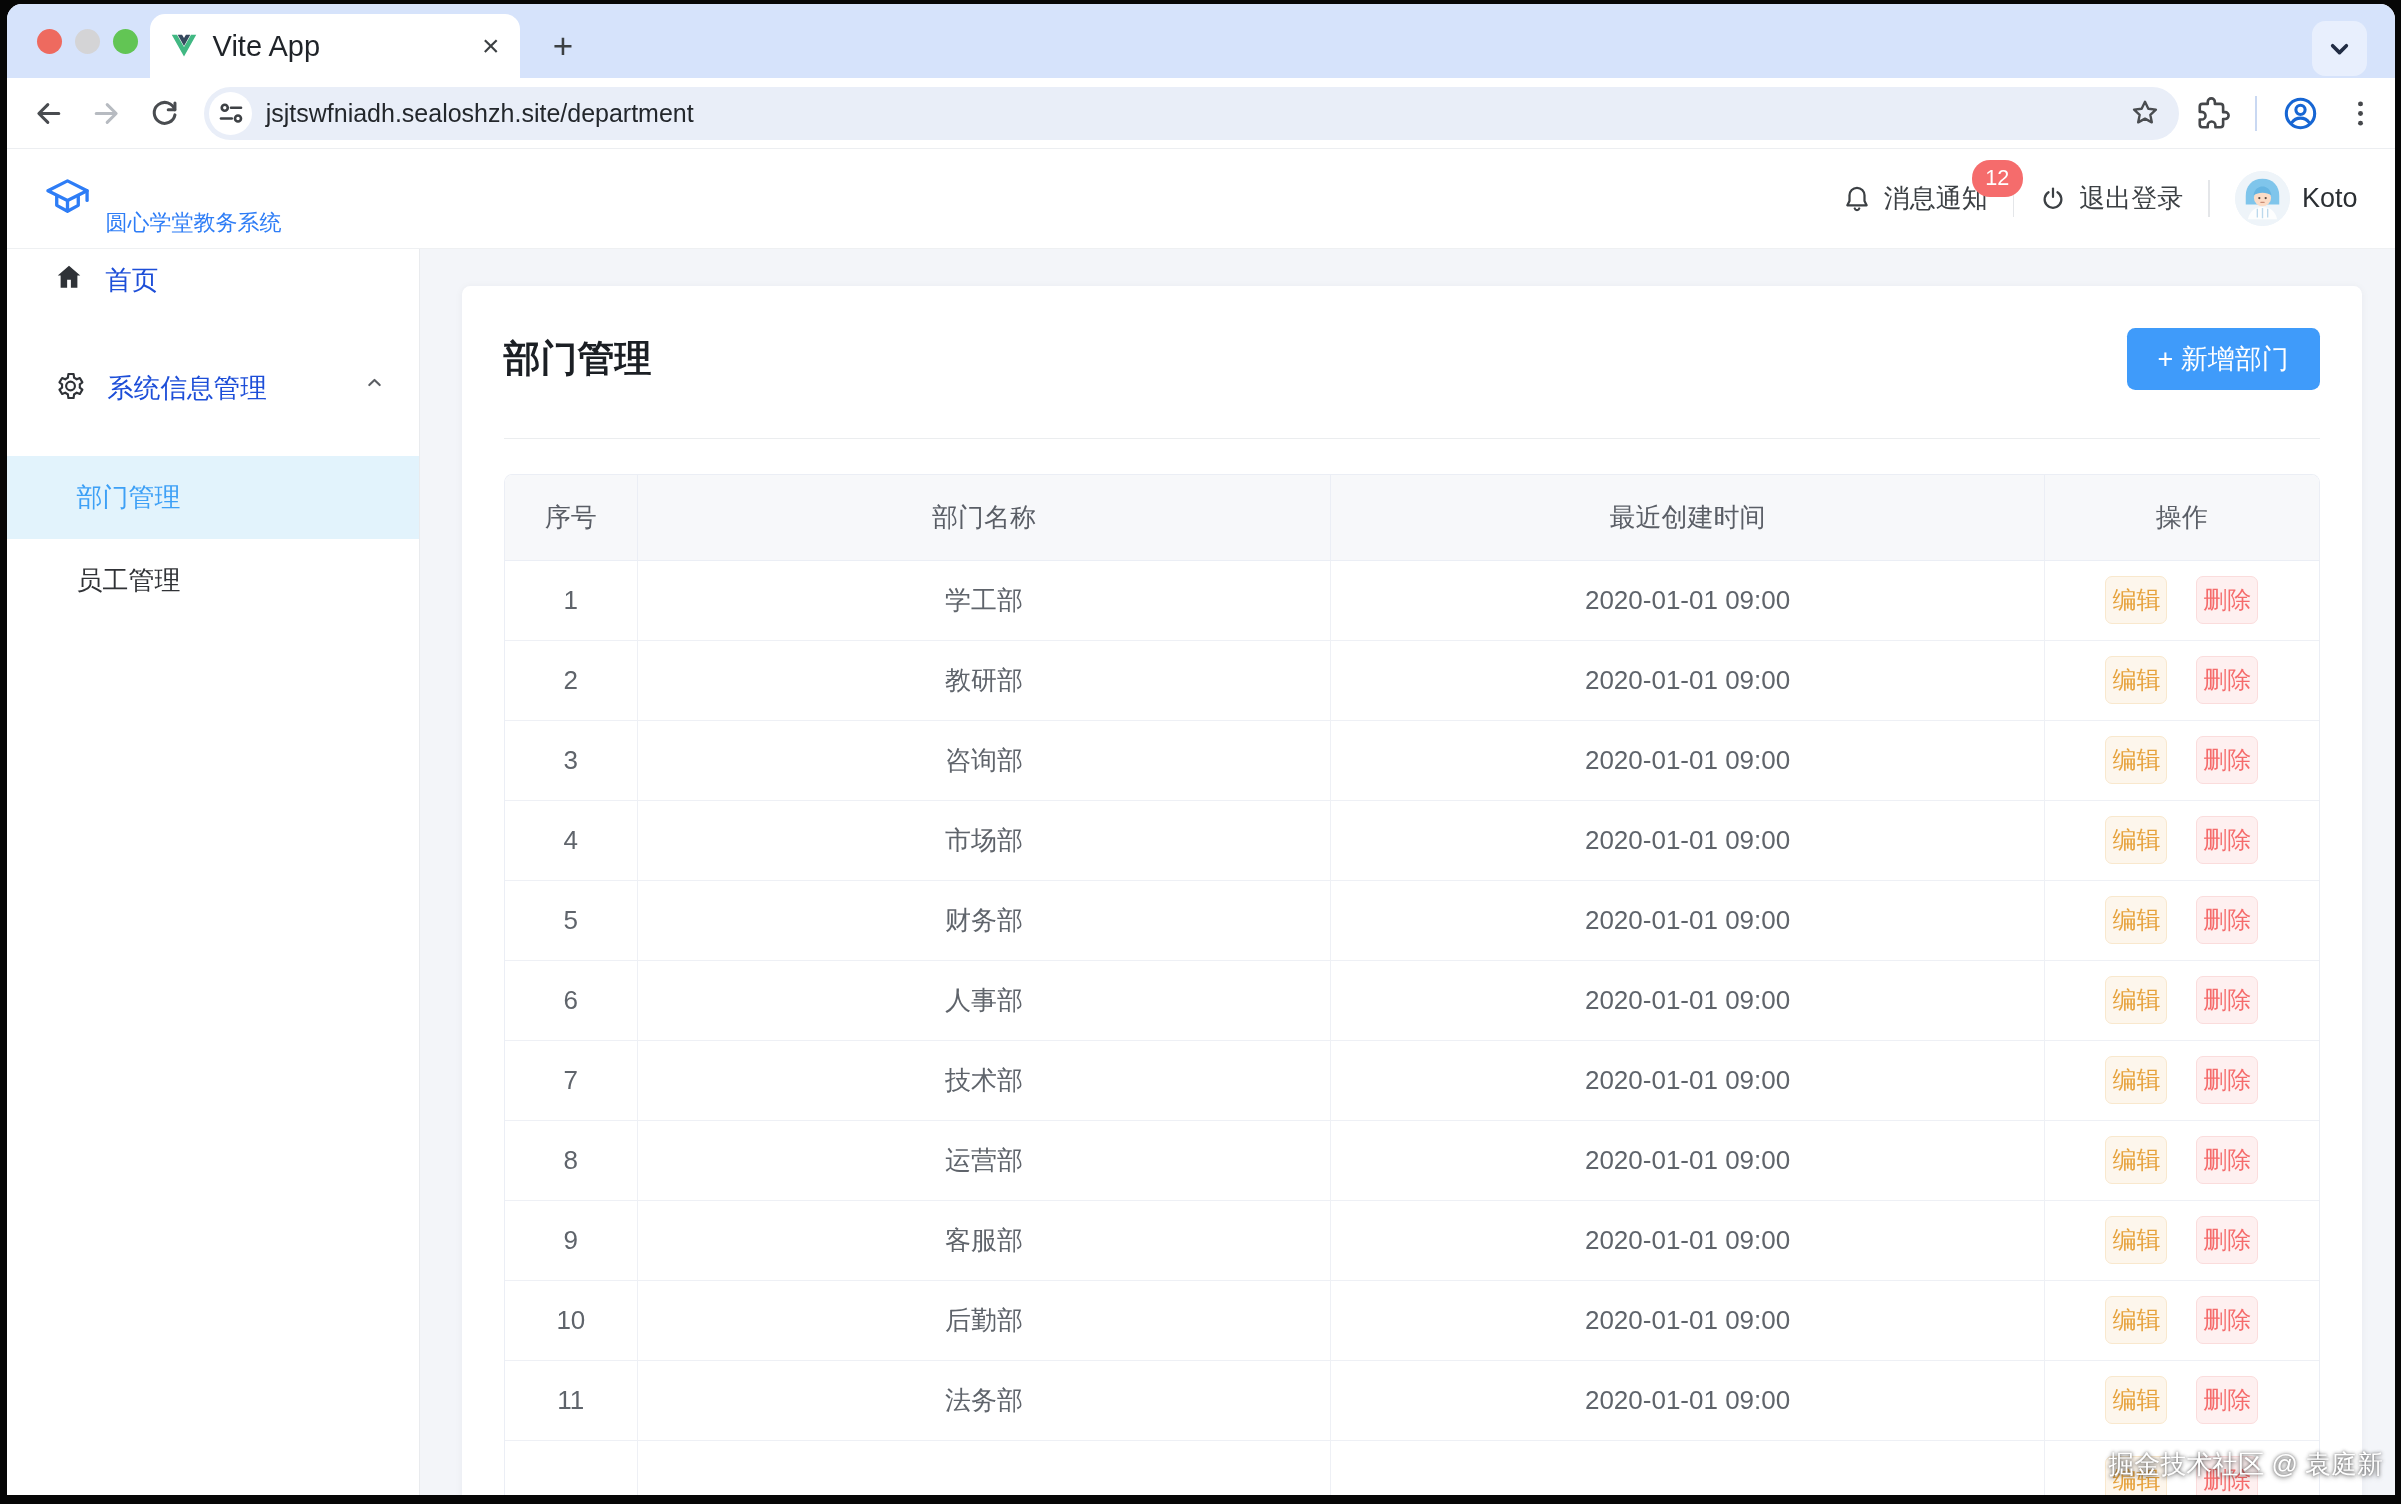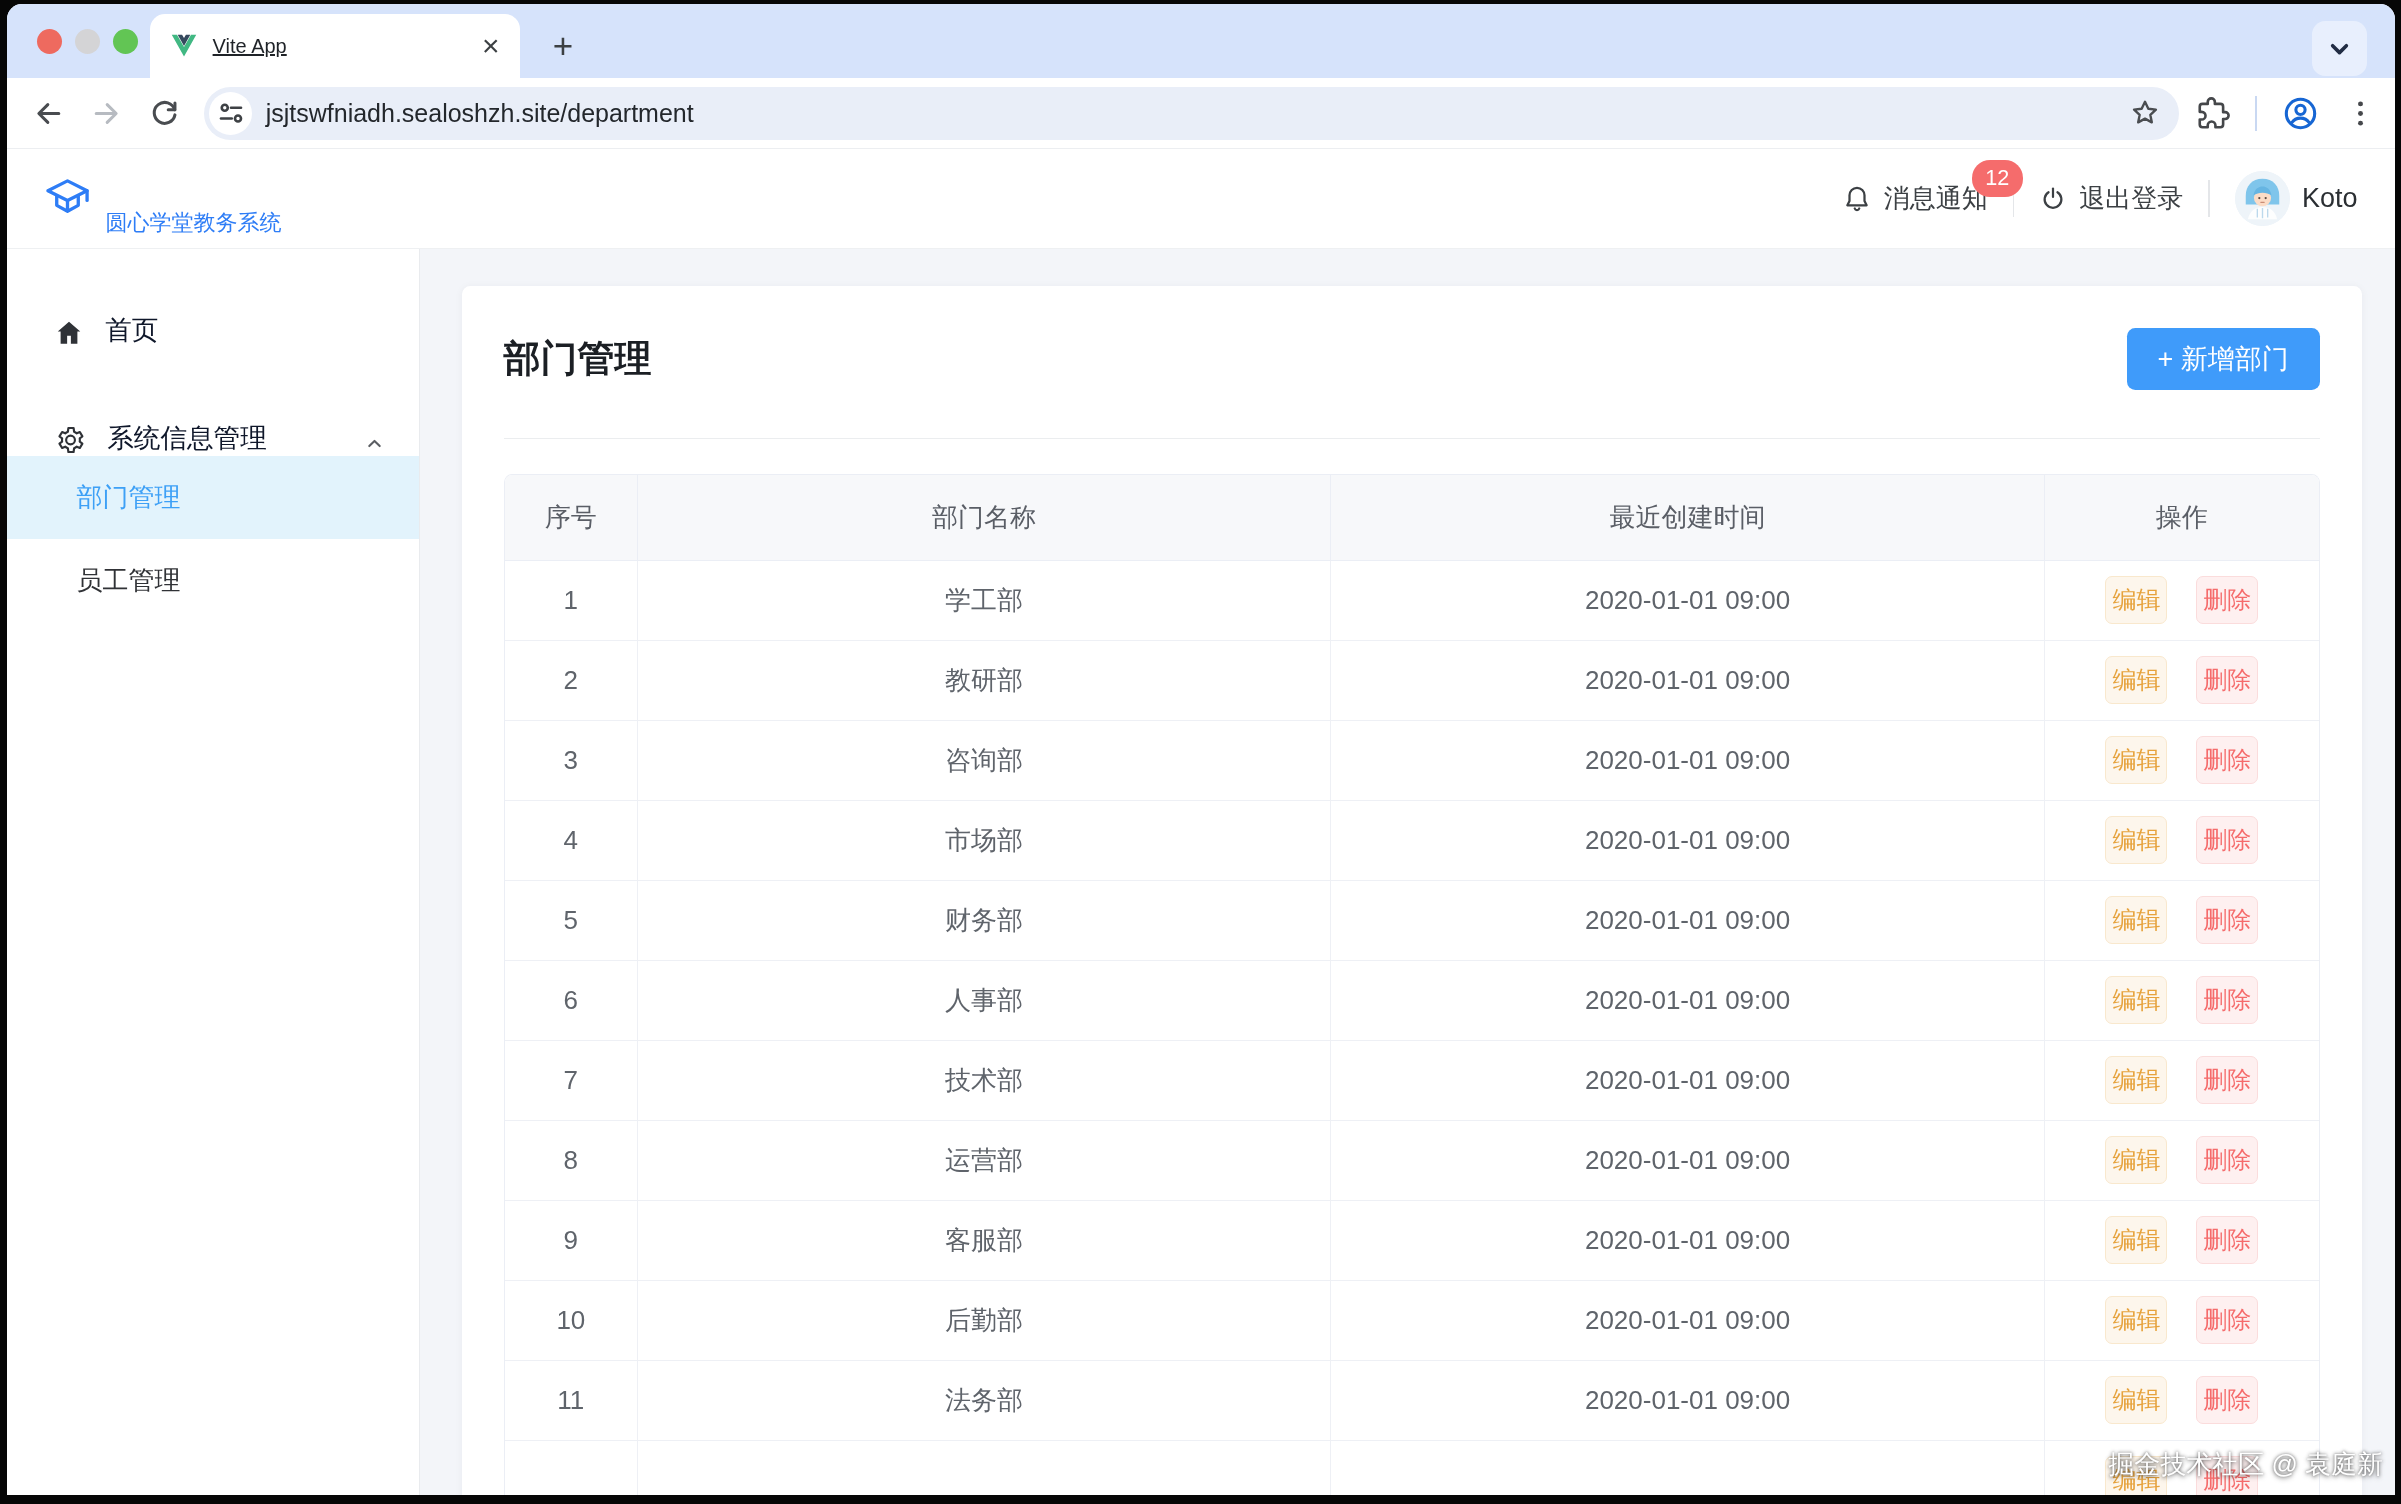--- a/index.html
+++ b/index.html
@@ -8,21 +8,21 @@
   .window { position:absolute; left:6.6px; top:4.2px; width:2388px; height:1491px;
     border-radius:15px 15px 0 0; overflow:hidden; background:#fff; display:flex; flex-direction:column; }
 
   
   .tabstrip { position:relative; height:74px; background:#d6e3fb; flex:0 0 auto; }
   .traffic { position:absolute; left:30px; top:25px; display:flex; gap:13.3px; }
   .light { width:25px; height:25px; border-radius:50%; }
   .light.red{ background:#ee6a5f; } .light.yellow{ background:#d4d4d6; } .light.green{ background:#62c554; }
   .tab { position:absolute; left:143px; bottom:0; width:370px; height:64px; background:#fff;
     border-radius:15px 15px 0 0; display:flex; align-items:center; padding:0 20px; gap:15px; }
-  .tab-title { font-size:20px; color:#1f2328; flex:1;text-decoration:underline; }
+  .tab-title { font-size:29px; color:#1f2328; flex:1; }
   .tab-close { font-size:30px; color:#3c4043; line-height:1; cursor:default; }
   .newtab { position:absolute; left:538px; top:21.6px; width:37px; height:37px; display:grid; place-items:center;
     font-size:35px; color:#3c4043; }
   .tabsearch { position:absolute; right:28px; top:16.6px; width:55px; height:55px; border-radius:13.3px;
     background:#e8effd; display:grid; place-items:center; }
 
   
   .toolbar { height:71px; background:#fff; display:flex; align-items:center; padding:0 18px;
     border-bottom:1.7px solid #eceef1; flex:0 0 auto; }
   .navbtn { width:48px; height:48px; border-radius:50%; display:grid; place-items:center; margin-right:10px; }
@@ -42,22 +42,22 @@
   .hdr-group { display:flex; align-items:center; gap:12px; position:relative; }
   .badge { position:absolute; top:-21.6px; right:-35px; min-width:51px; height:37px; border-radius:18px;
     background:#f56c6c; color:#fff; font-size:21.6px; display:grid; place-items:center; padding:0 6.6px; }
   .hdr-divider { width:1.7px; height:37px; background:#e4e6e9; }
   .avatar { width:55px; height:55px; border-radius:50%; overflow:hidden; background:#edf3f8; flex:0 0 auto; }
   .username { font-size:27px; color:#2b2f33; }
 
   
   .body-row { flex:1; display:flex; background:#f3f5f9; min-height:0; }
   .sidebar { width:413px; background:#fff; border-right:1.7px solid #e9ebee; padding-top:13.3px; flex:0 0 auto; }
-  .menu-item { height:86px; display:flex; align-items:flex-end; gap:21.6px; padding:0 32px 0 47px;
-    font-size:26.6px; color:#0f172a; }
+  .menu-item { height:86px; display:flex; align-items:flex-start; gap:21.6px; padding:0 32px 0 47px;
+    font-size:26.6px; color:#1d4ed8; }
   .menu-item .grow { flex:1; }
   .submenu-item { height:83px; display:flex; align-items:center; padding-left:70px; font-size:26px; color:#303236; }
   .submenu-item.active { background:#e2f3fc; color:#3da0f6; }
 
   .main { flex:1; position:relative; padding:37px 33px 0 42px; min-width:0; }
   .card { background:#fff; border-radius:8.3px; box-shadow:0 1.7px 8.3px rgba(31,45,61,.05); padding:0 42px; height:1295px; }
   .card-head { padding-top:42px; display:flex; align-items:center; justify-content:space-between; }
   .page-title { font-size:37px; font-weight:bold; color:#1b1f24; }
   .add-btn { min-width:193px; height:62px; background:#3f9bfa; border:none; border-radius:8.3px; color:#fff;
     font-size:27px; display:grid; place-items:center; padding:0 25px; font-family:inherit; }

